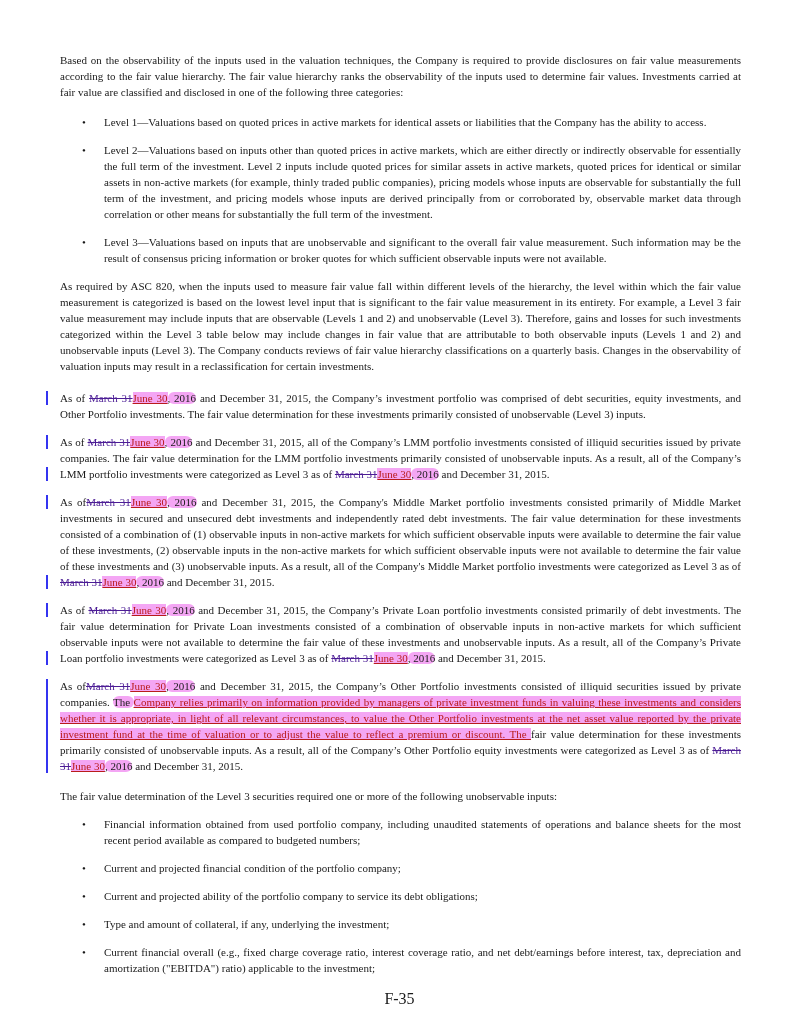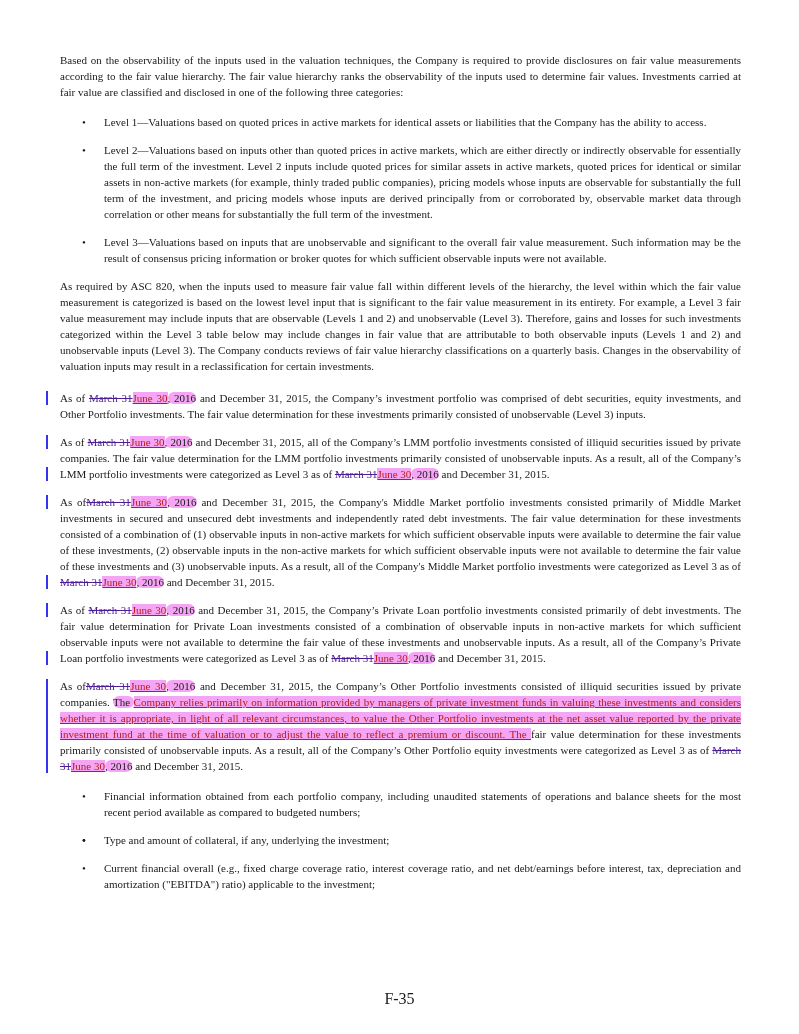--- a/index.html
+++ b/index.html
@@ -57,23 +57,24 @@
     <span class="bar" style="top:1px;height:14px;"></span>
     <span class="bar" style="top:49px;height:14px;"></span>
     <span>As of </span><span class="del">March 31</span><span class="ins">June 30</span><span class="hl">, 2016</span><span> and December 31, 2015, the Company’s Private Loan portfolio investments consisted primarily of debt investments. The fair value determination for Private Loan investments consisted of a combination of observable inputs in non-active markets for which sufficient observable inputs were not available to determine the fair value of these investments and unobservable inputs. As a result, all of the Company’s Private Loan portfolio investments were categorized as Level 3 as of </span><span class="del">March 31</span><span class="ins">June 30</span><span class="hl">, 2016</span><span> and December 31, 2015.</span>
   </p>
 
   <p class="changed" style="margin-bottom:14px;">
     <span class="bar" style="top:1px;height:94px;"></span>
     <span>As of</span><span class="del">March 31</span><span class="ins">June 30</span><span class="hl">, 2016</span><span> and December 31, 2015, the Company’s Other Portfolio investments consisted of illiquid securities issued by private companies. </span><span class="hl">The </span><span class="ins">Company relies primarily on information provided by managers of private investment funds in valuing these investments and considers whether it is appropriate, in light of all relevant circumstances, to value the Other Portfolio investments at the net asset value reported by the private investment fund at the time of valuation or to adjust the value to reflect a premium or discount. The </span><span>fair value determination for these investments primarily consisted of unobservable inputs. As a result, all of the Company’s Other Portfolio equity investments were categorized as Level 3 as of </span><span class="del">March 31</span><span class="ins">June 30</span><span class="hl">, 2016</span><span> and December 31, 2015.</span>
   </p>
 
+  <p style="margin-bottom:12px;">The fair value determination of the Level 3 securities required one or more of the following unobservable inputs:</p>
 
   <ul class="bullets">
-    <li><span class="dot">•</span><span>Financial information obtained from each portfolio company, including unaudited statements of operations and balance sheets for the most recent period available as compared to budgeted numbers;</span></li>
-    <li><span class="dot">•</span></li>
-    <li><span class="dot">•</span></li>
+    <li><span class="dot">•</span><span>Financial information obtained from used portfolio company, including unaudited statements of operations and balance sheets for the most recent period available as compared to budgeted numbers;</span></li>
+    <li><span class="dot">•</span><span>Current and projected financial condition of the portfolio company;</span></li>
+    <li><span class="dot">•</span><span>Current and projected ability of the portfolio company to service its debt obligations;</span></li>
     <li><span class="dot">•</span><span>Type and amount of collateral, if any, underlying the investment;</span></li>
     <li><span class="dot">•</span><span>Current financial overall (e.g., fixed charge coverage ratio, interest coverage ratio, and net debt/earnings before interest, tax, depreciation and amortization ("EBITDA") ratio) applicable to the investment;</span></li>
   </ul>
 </div>
 
 <div class="footer">F-35</div>
 
 </body></html>

